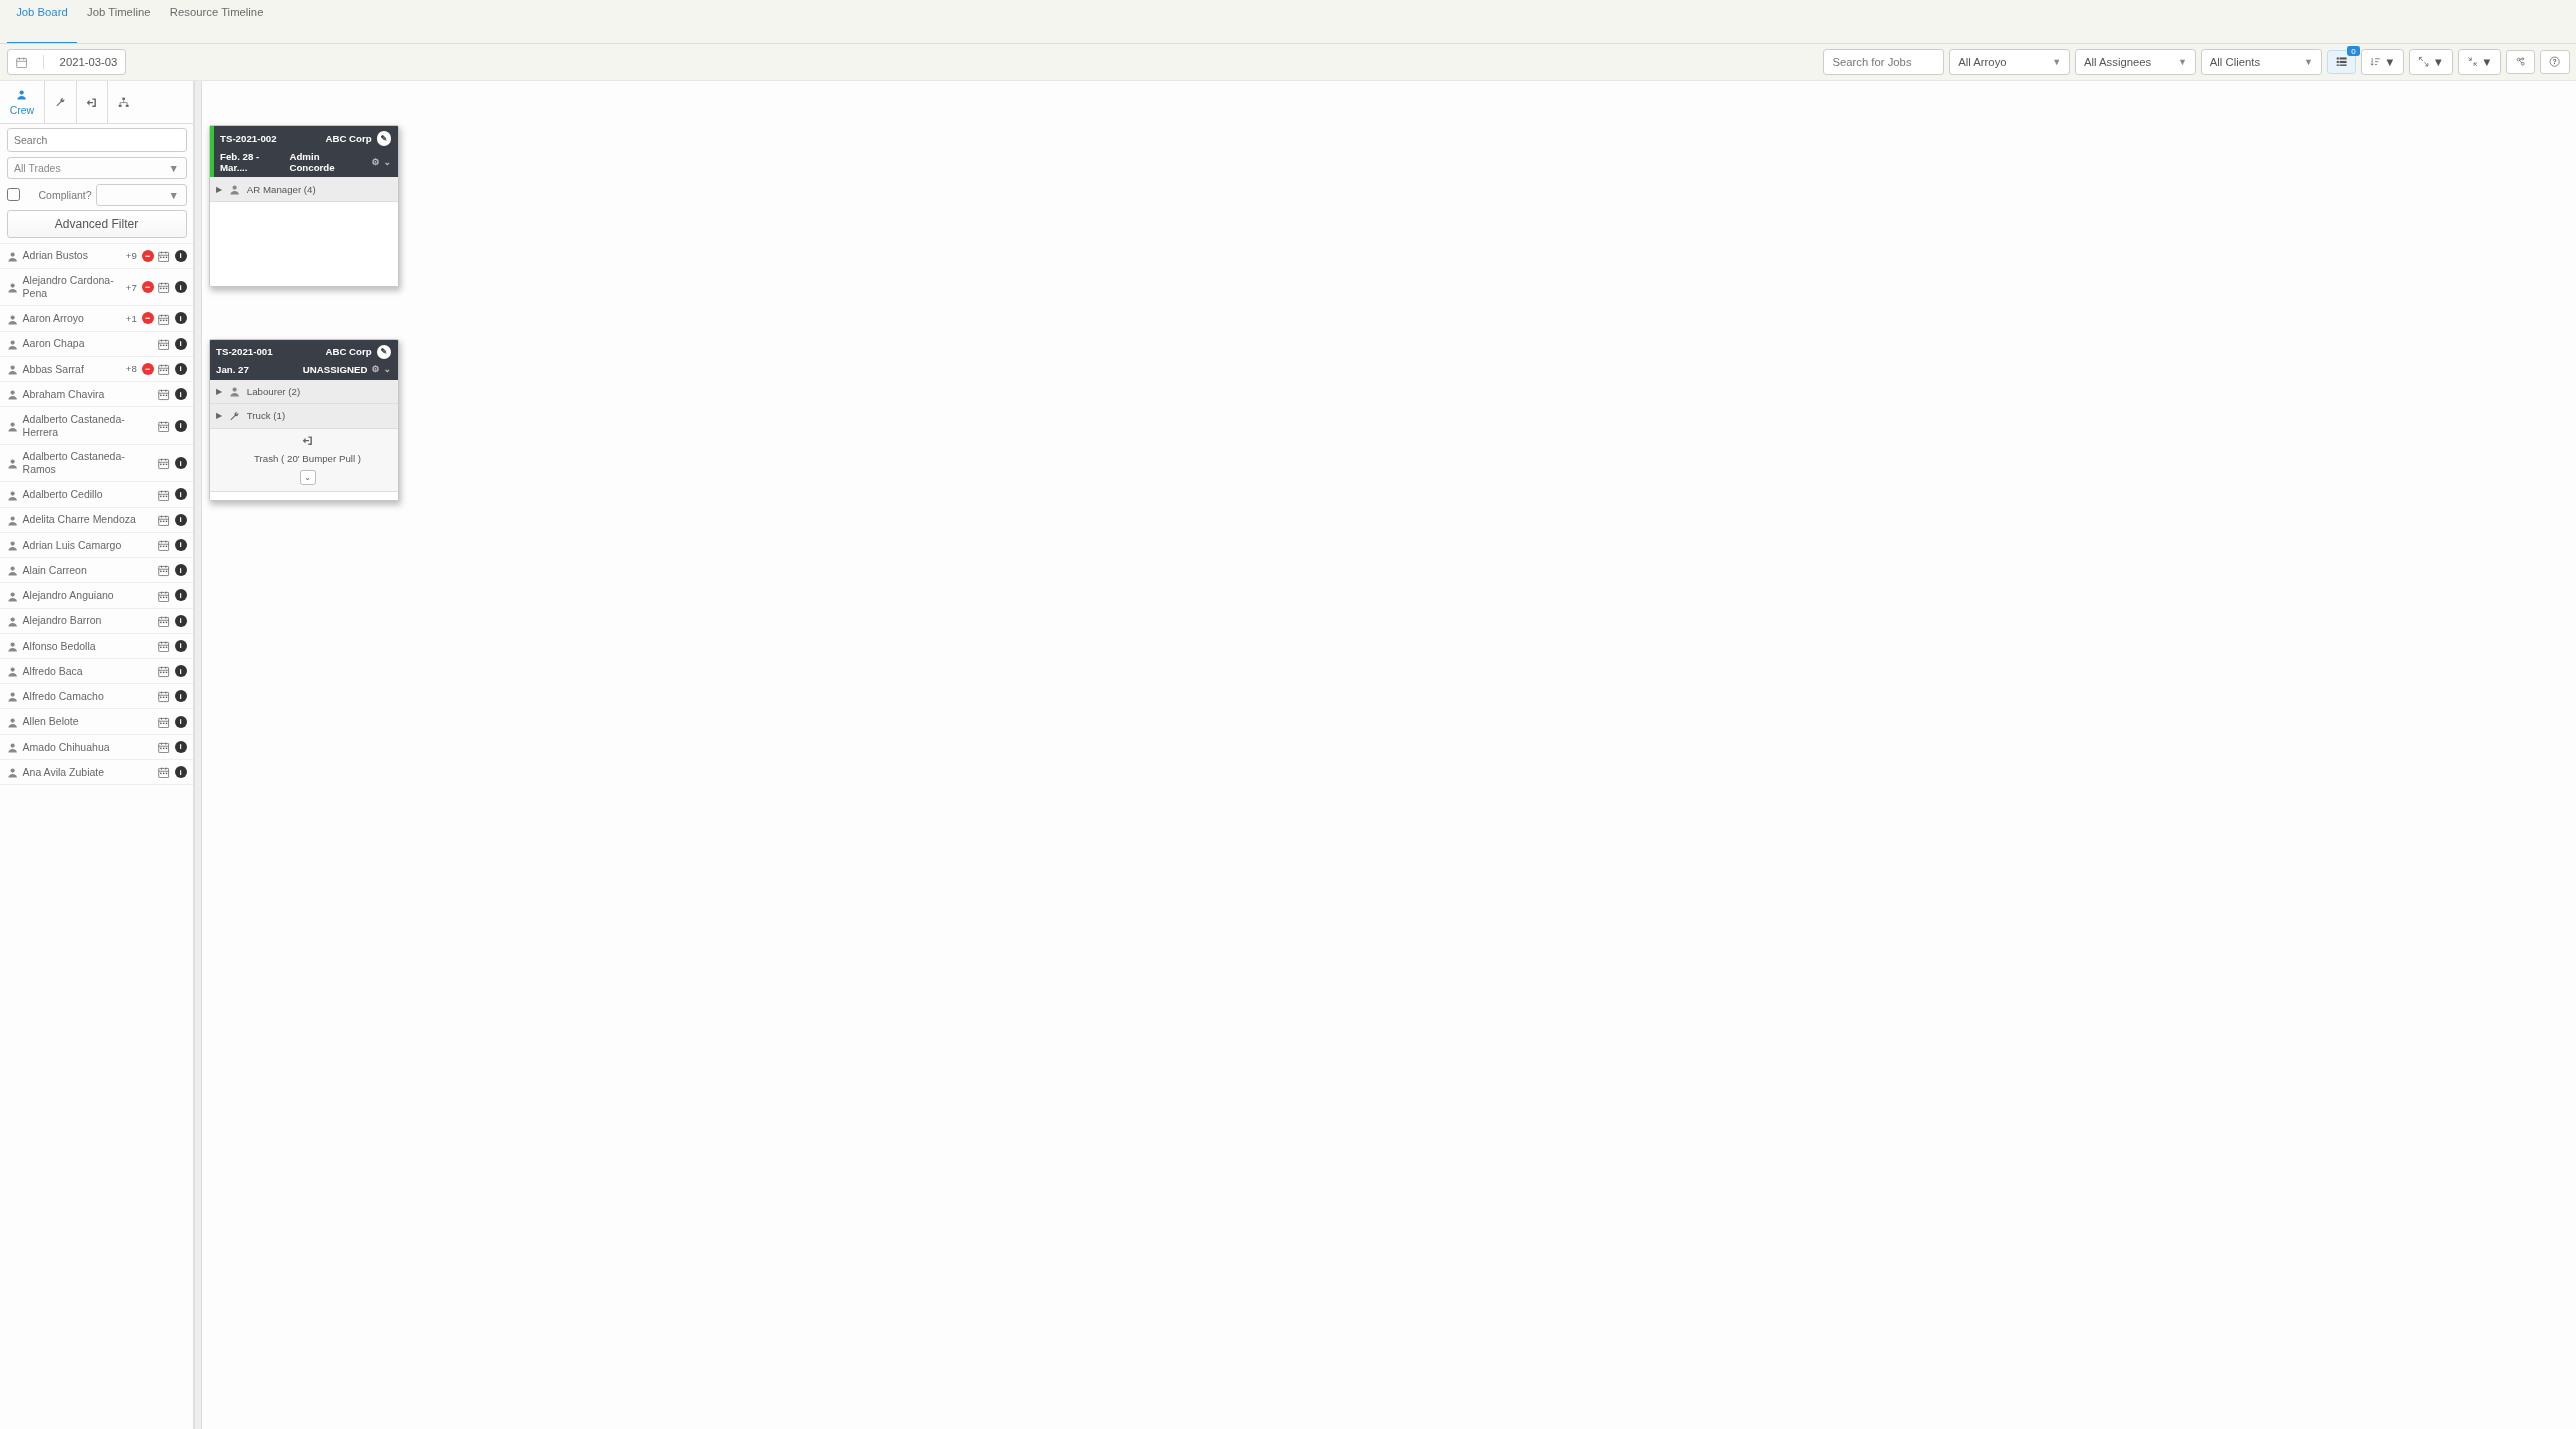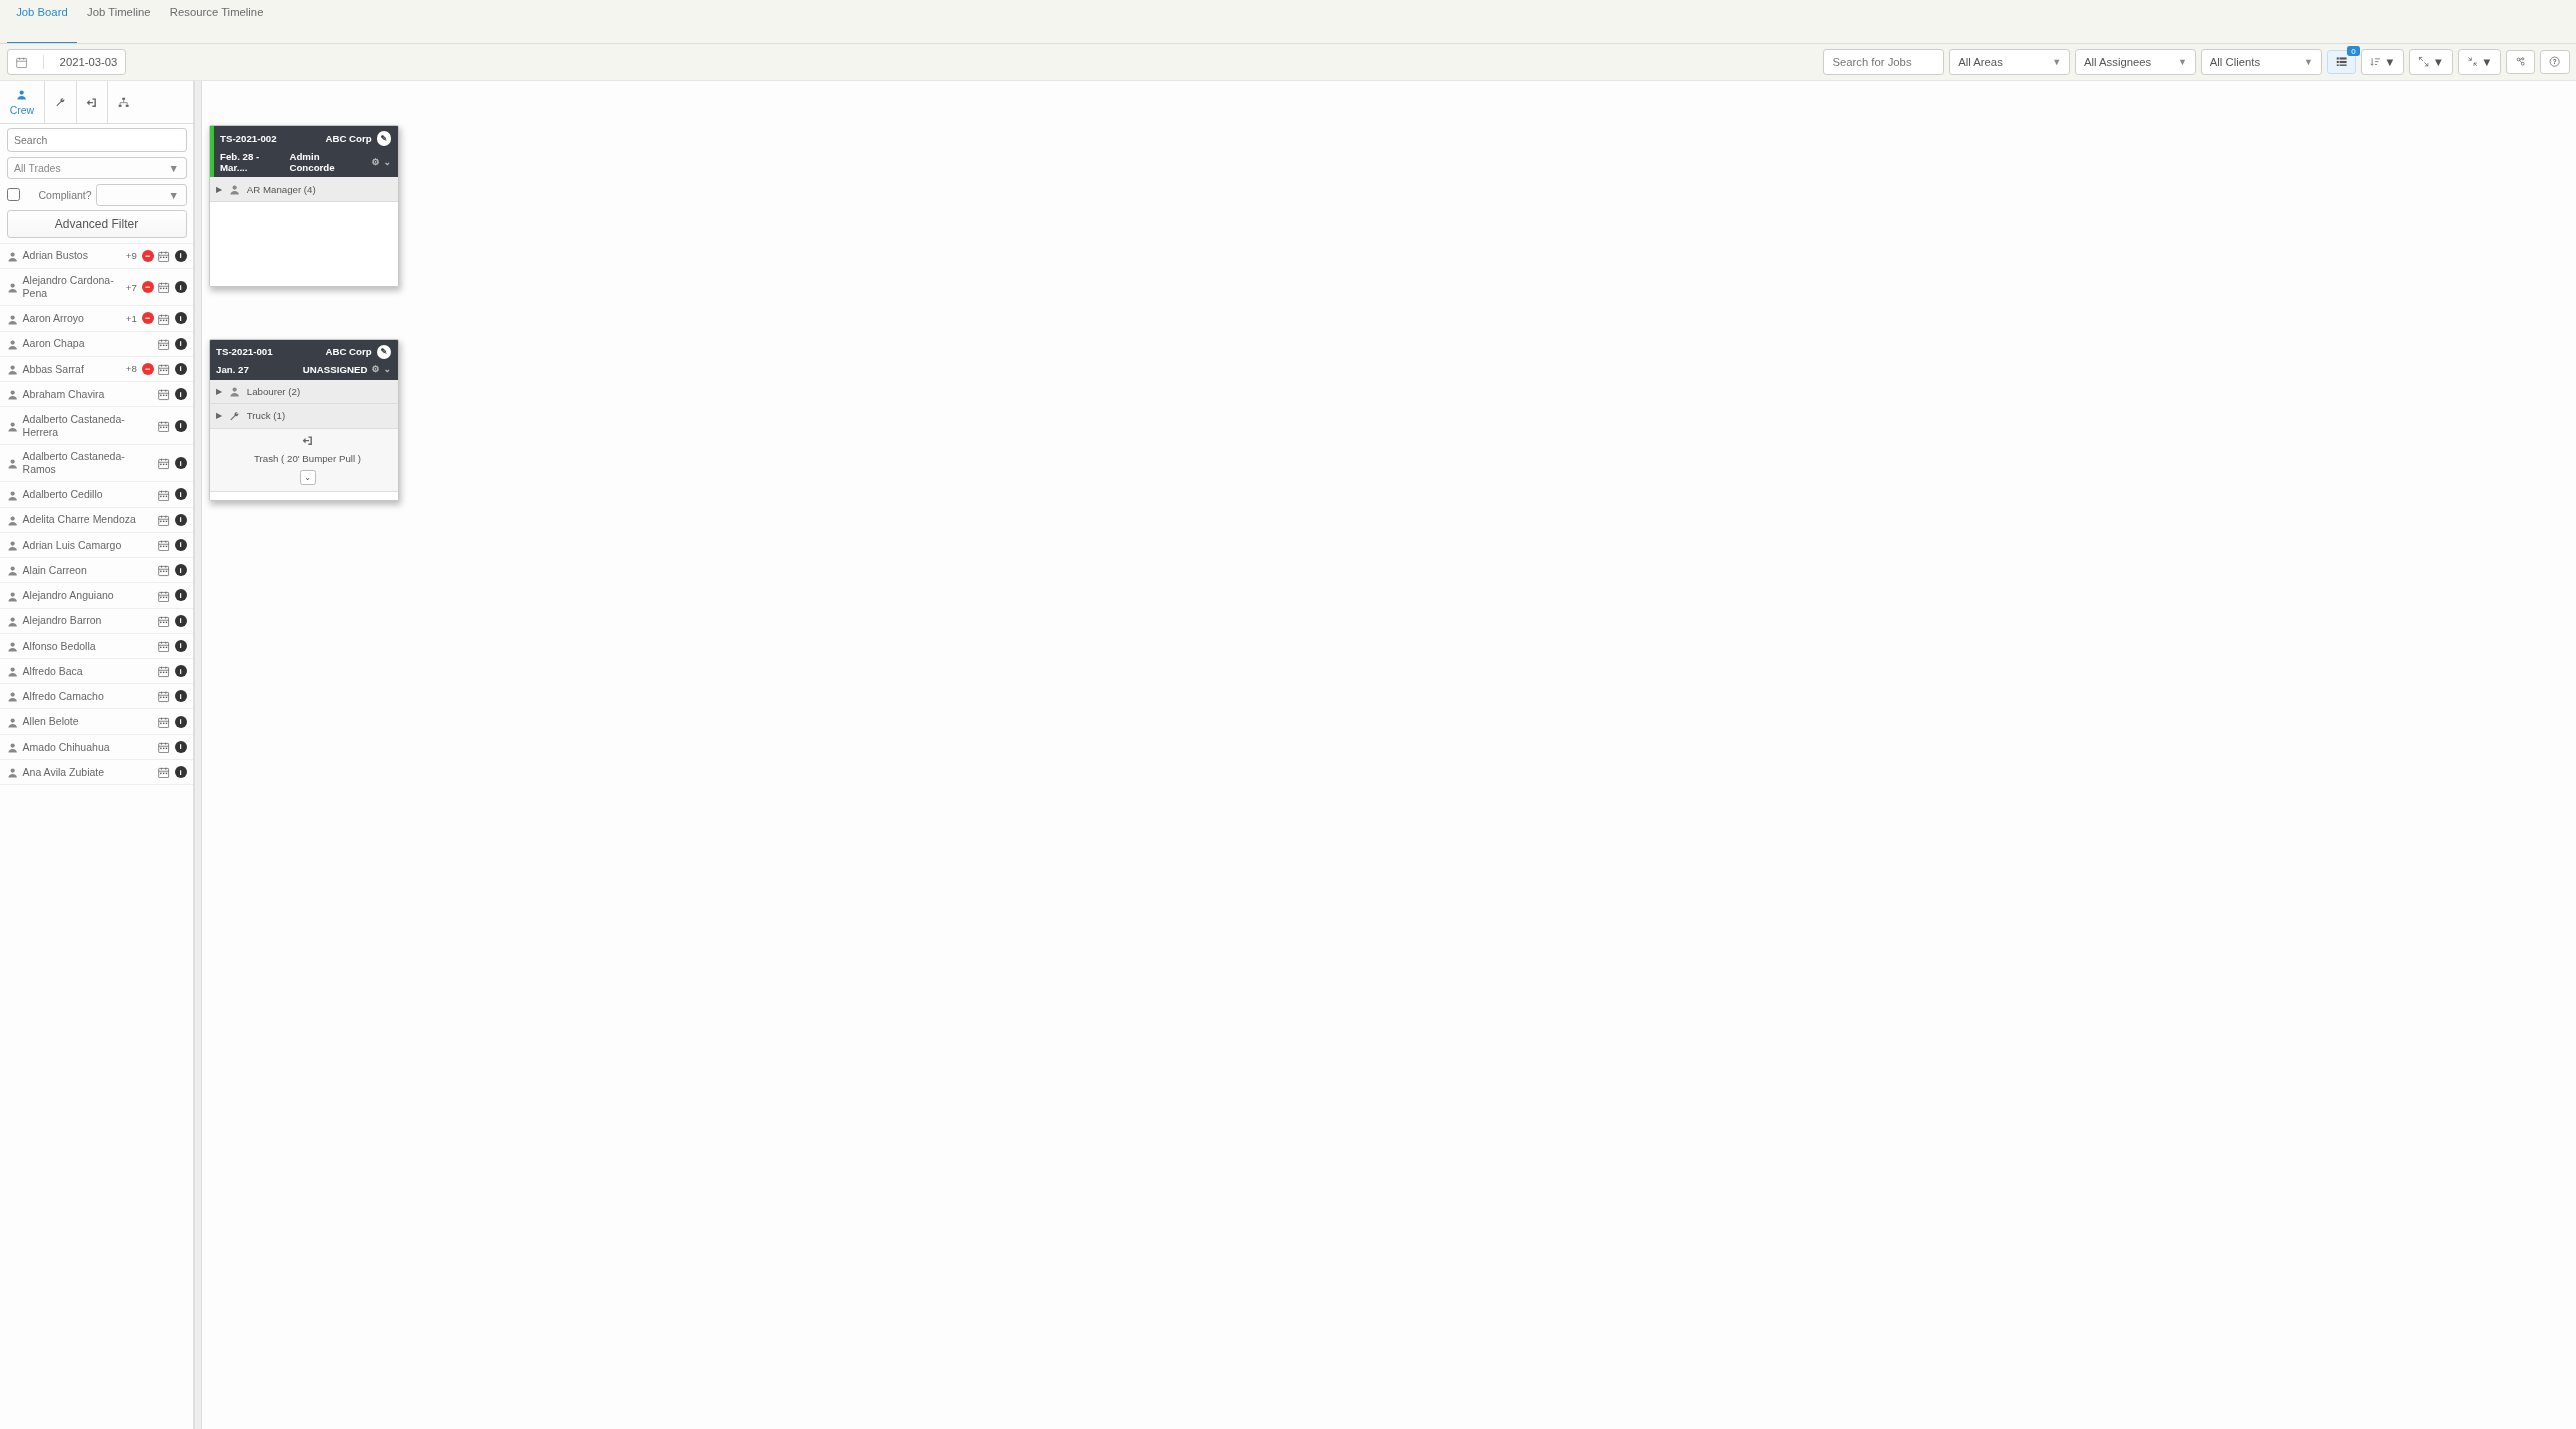--- a/index.html
+++ b/index.html
@@ -262,21 +262,21 @@
           <line x1="5" y1="1" x2="5" y2="4" stroke="#777"></line>
           <line x1="11" y1="1" x2="11" y2="4" stroke="#777"></line>
         </svg>
     </span>
     <span class="sep"></span>
     <span>2021-03-03</span>
   </div>
   <div class="spacer"></div>
   <input class="input" placeholder="Search for Jobs" style="">
   <div class="select">
-    <span>All Areas</span>
+    <span>All Arroyo</span>
       <span class="chev">▼</span>
   </div>
   <div class="select">
     <span>All Assignees</span>
       <span class="chev">▼</span>
   </div>
   <div class="select">
     <span>All Clients</span>
       <span class="chev">▼</span>
   </div>

